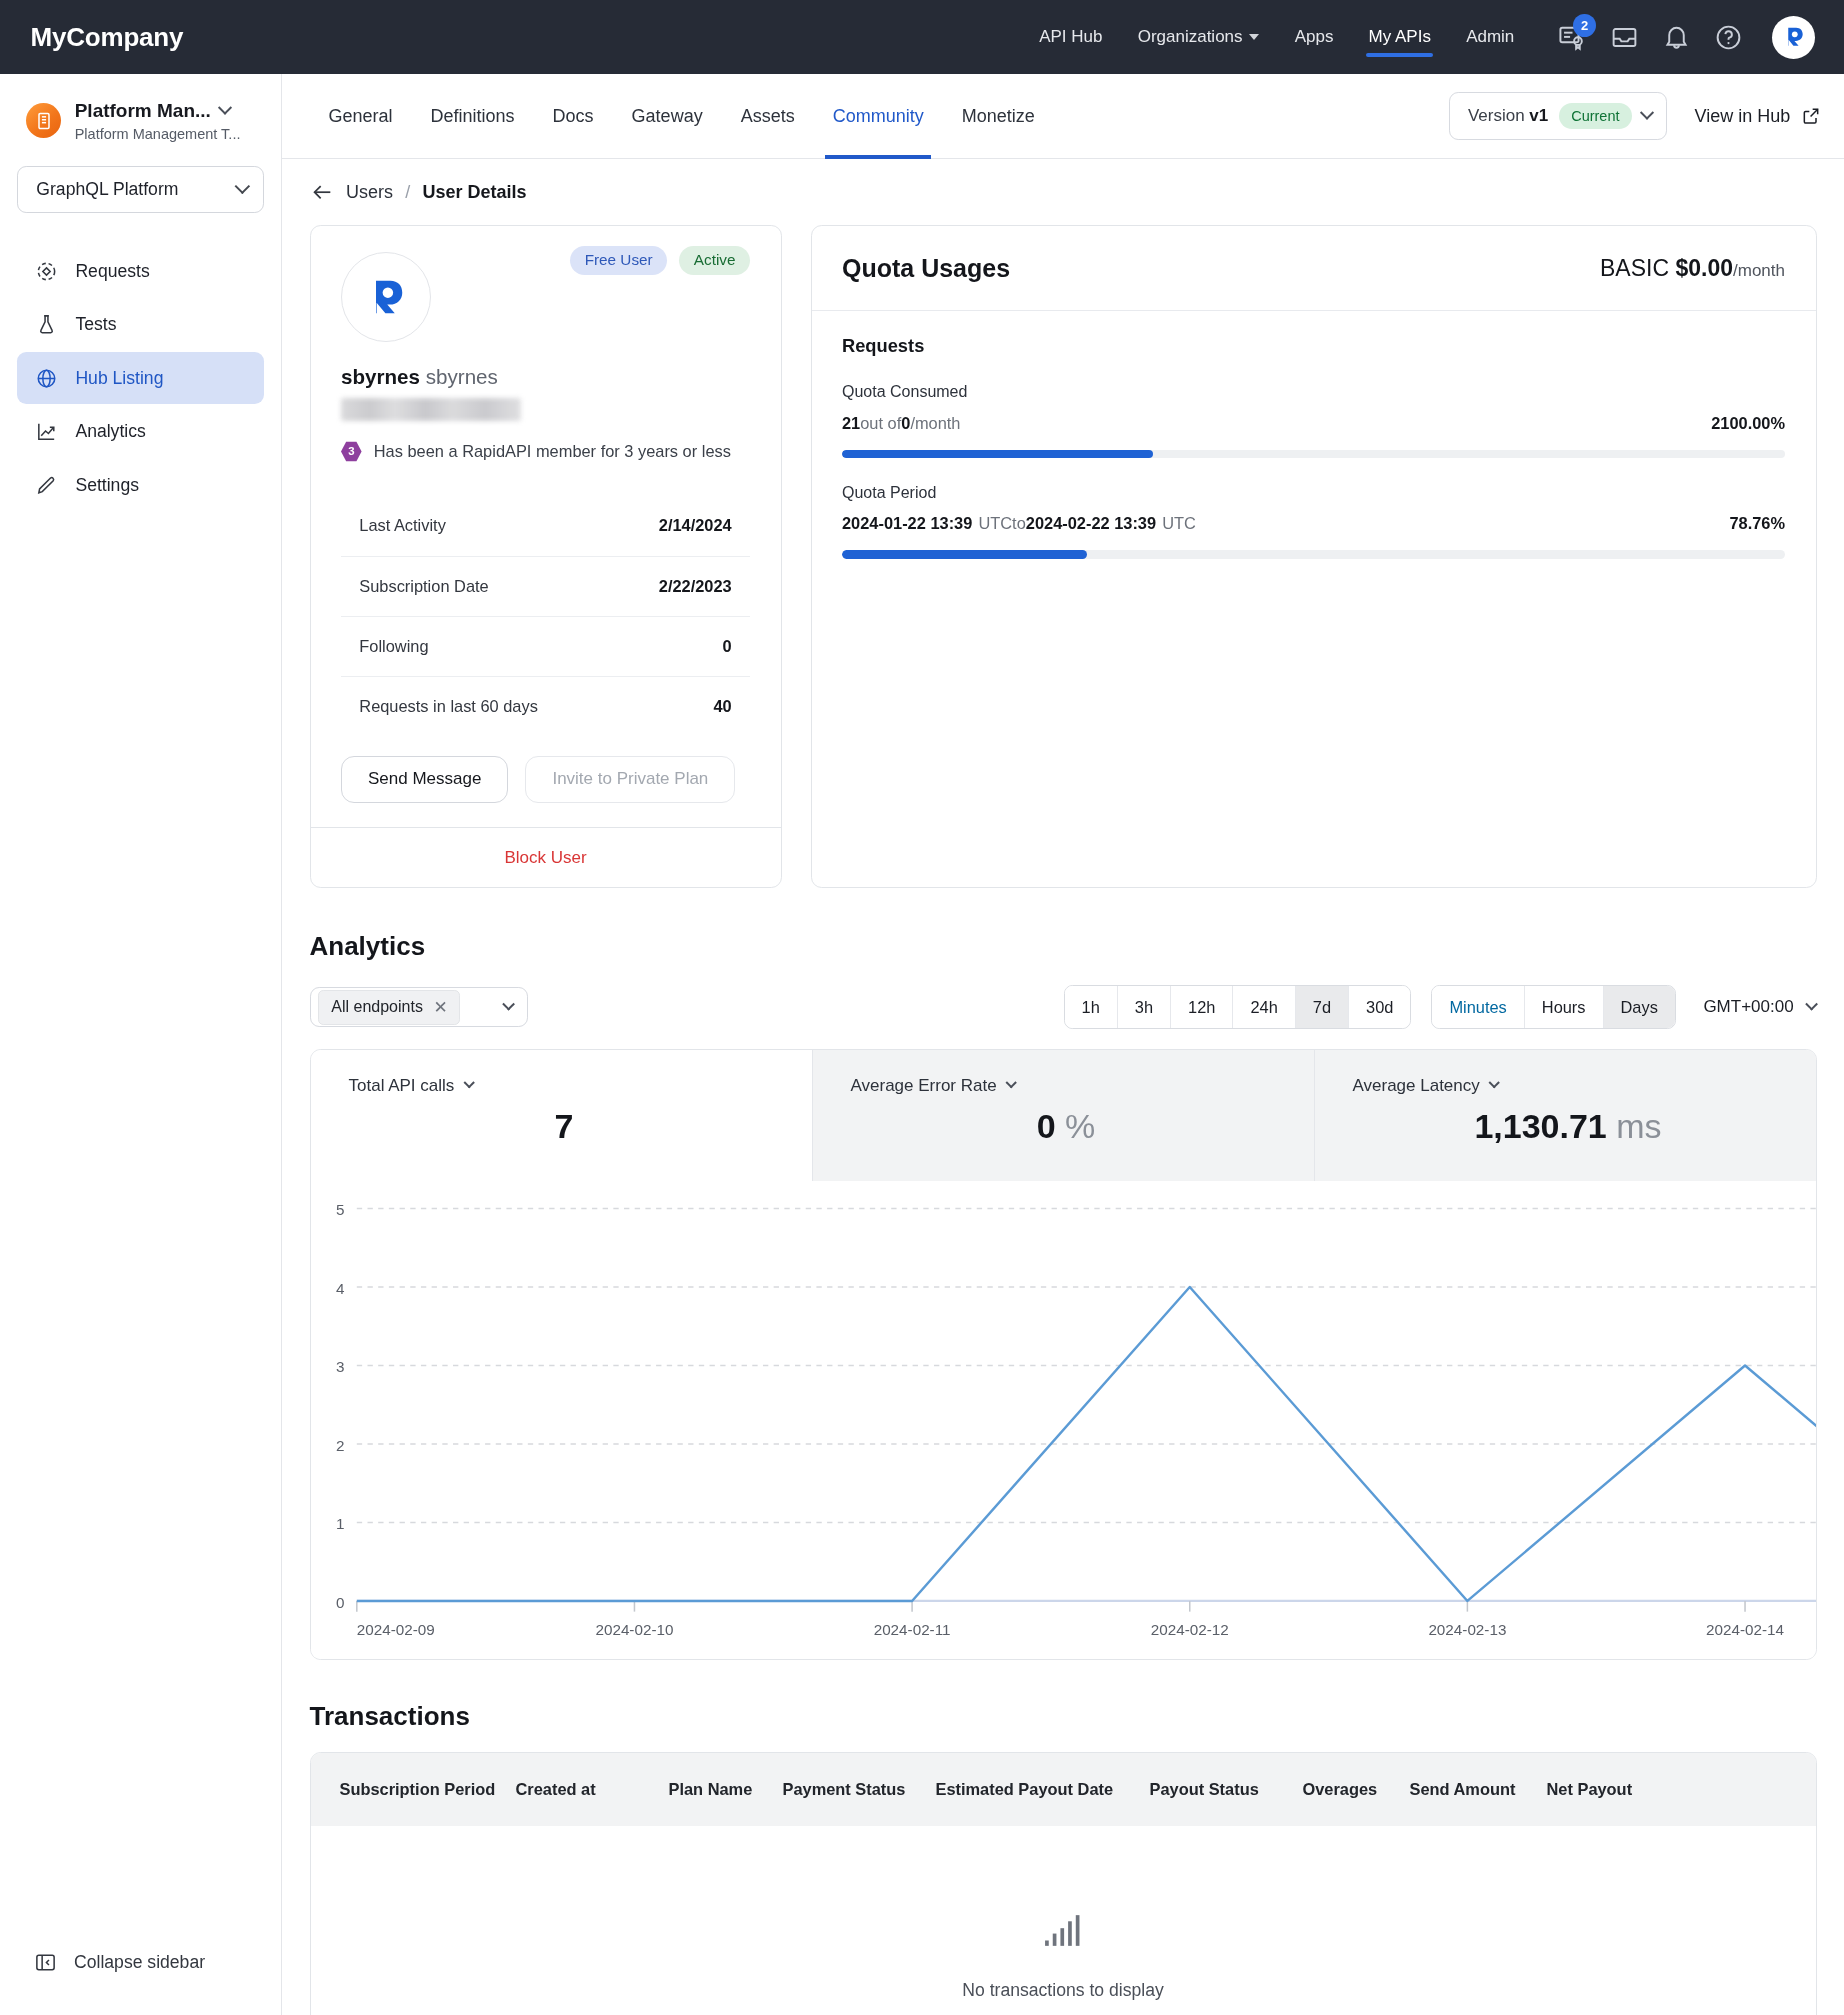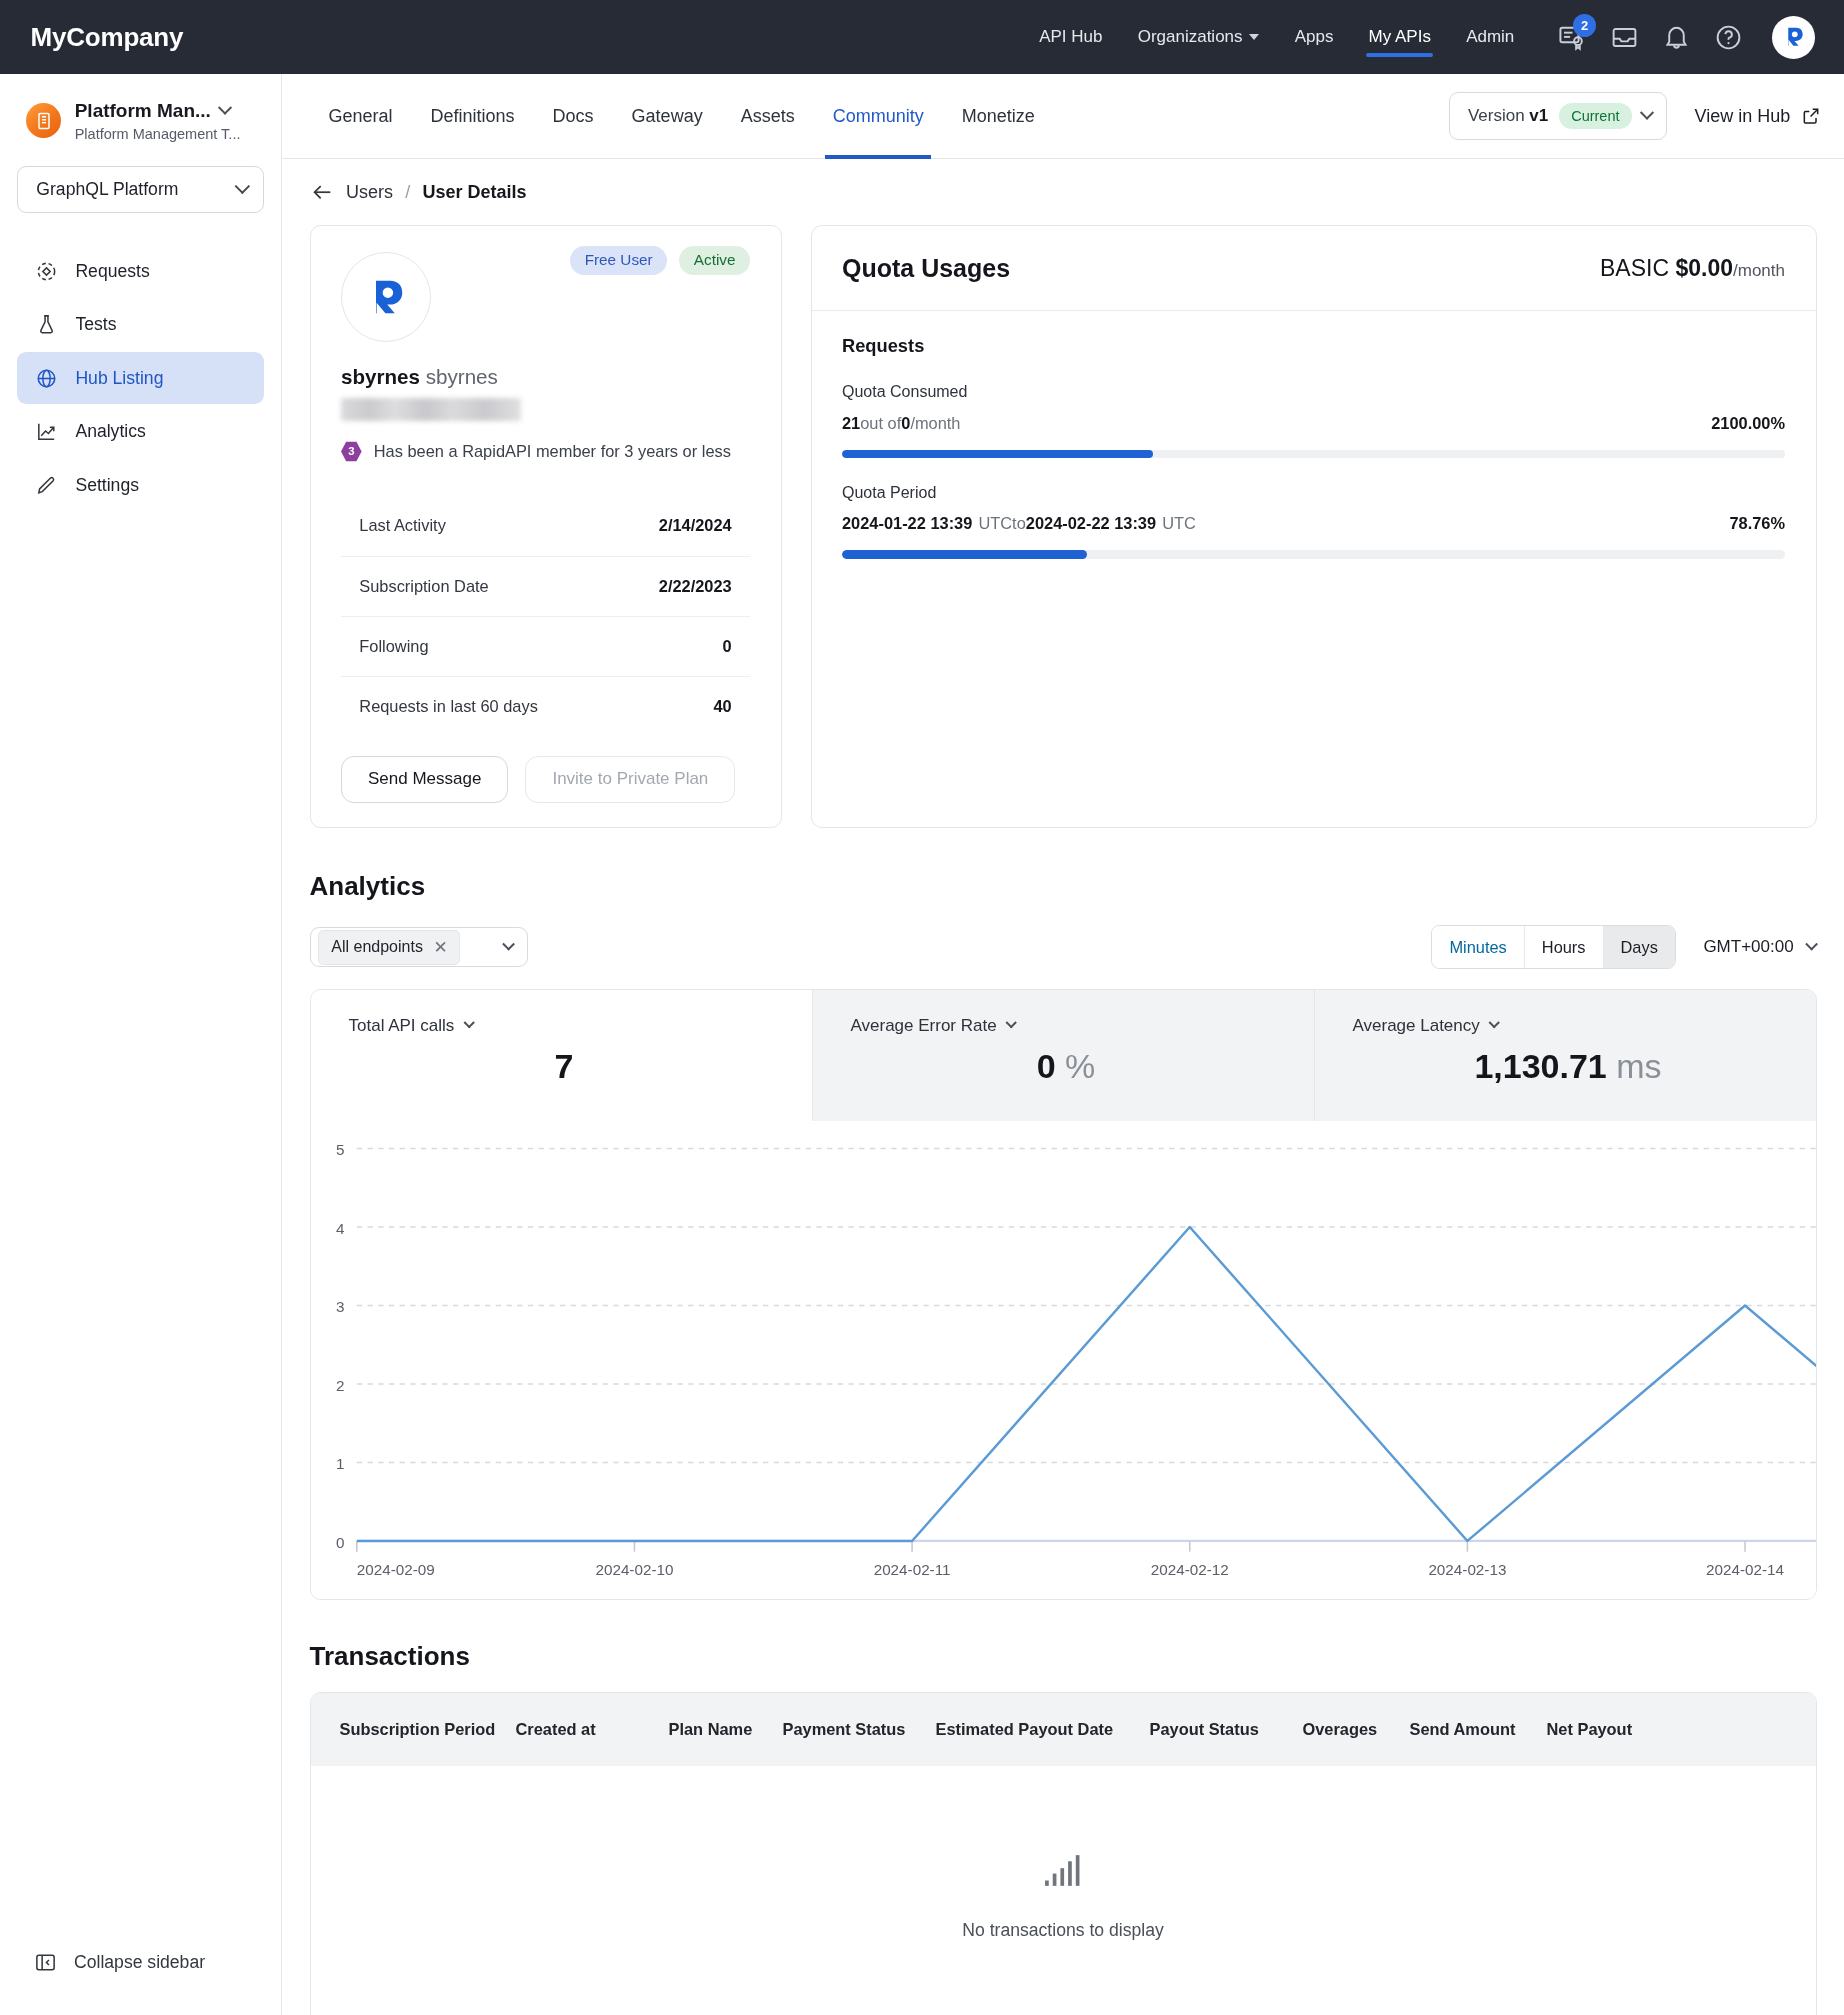--- a/index.html
+++ b/index.html
@@ -707,20 +707,21 @@
                 <div class="stat-row">
                   <span class="k">Requests in last 60 days</span>
                   <span class="v">40</span>
                 </div>
               </div>
             </div>
             <div class="btn-row">
               <div class="btn">Send Message</div>
               <div class="btn disabled">Invite to Private Plan</div>
             </div>
+            <div class="block-row">Block User</div>
           </div>
 
           <div class="quotacard">
             <div class="quota-head">
               <div class="quota-title">Quota Usages</div>
               <div class="quota-plan">
                 <span>BASIC</span>
                 <span class="amt">$0.00</span><span class="per">/month</span>
               </div>
             </div>
@@ -765,20 +766,28 @@
           <div class="an-controls">
             <div class="endpoint-select">
               <span class="chip">
                 <span>All endpoints</span>
                 <span class="x">✕</span>
               </span>
               <span class="chev"></span>
             </div>
 
             <div class="seg-right">
+              <div class="seg">
+                <div>1h</div>
+                <div>3h</div>
+                <div>12h</div>
+                <div>24h</div>
+                <div class="on">7d</div>
+                <div>30d</div>
+              </div>
               <div class="seg seg2">
                 <div class="off">Minutes</div>
                 <div>Hours</div>
                 <div class="on">Days</div>
               </div>
               <div class="tz">
                 <span>GMT+00:00</span>
                 <span class="chev"></span>
               </div>
             </div>

